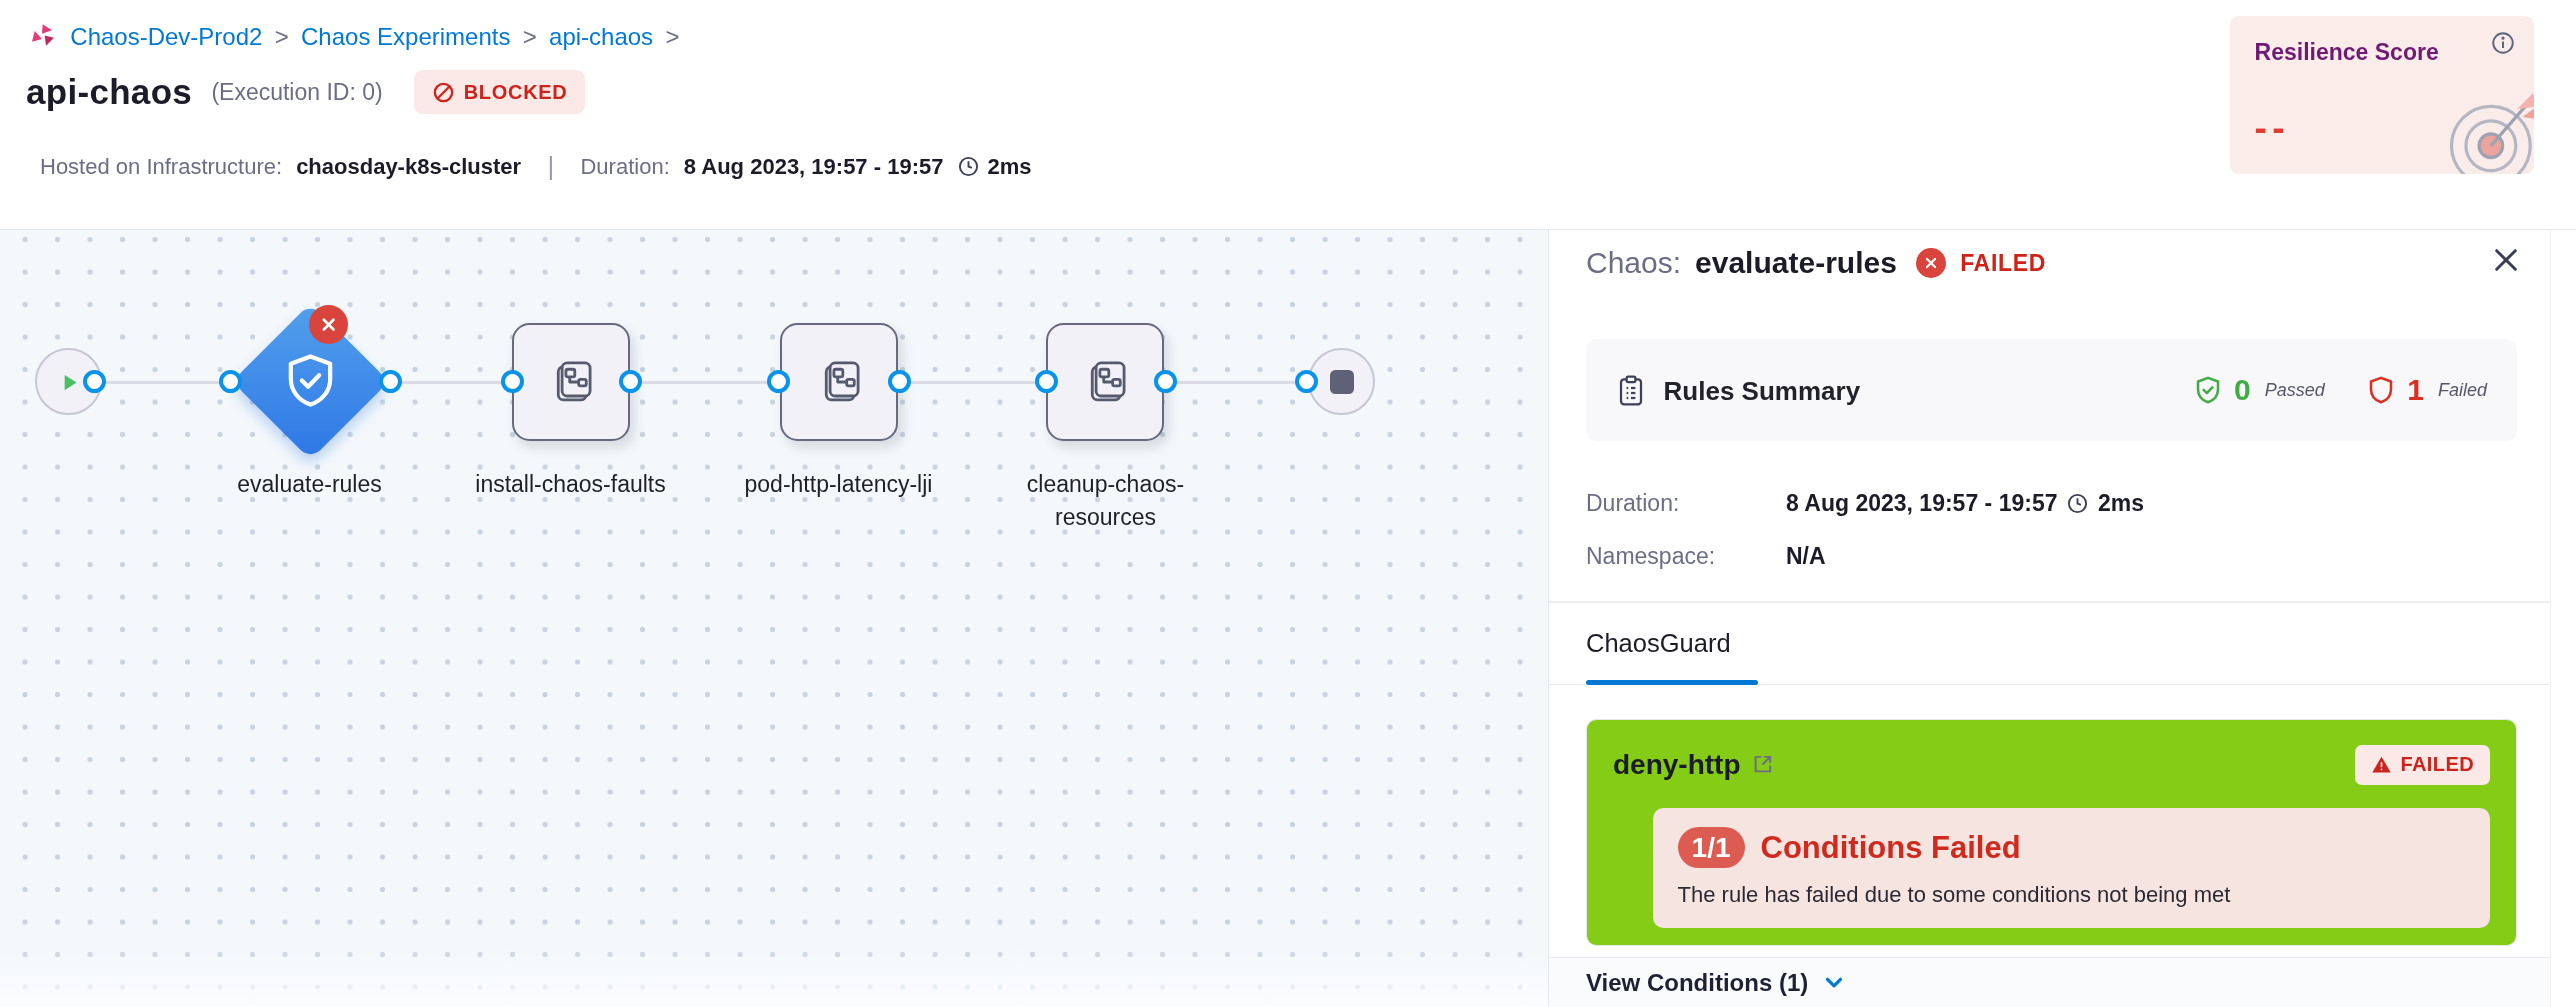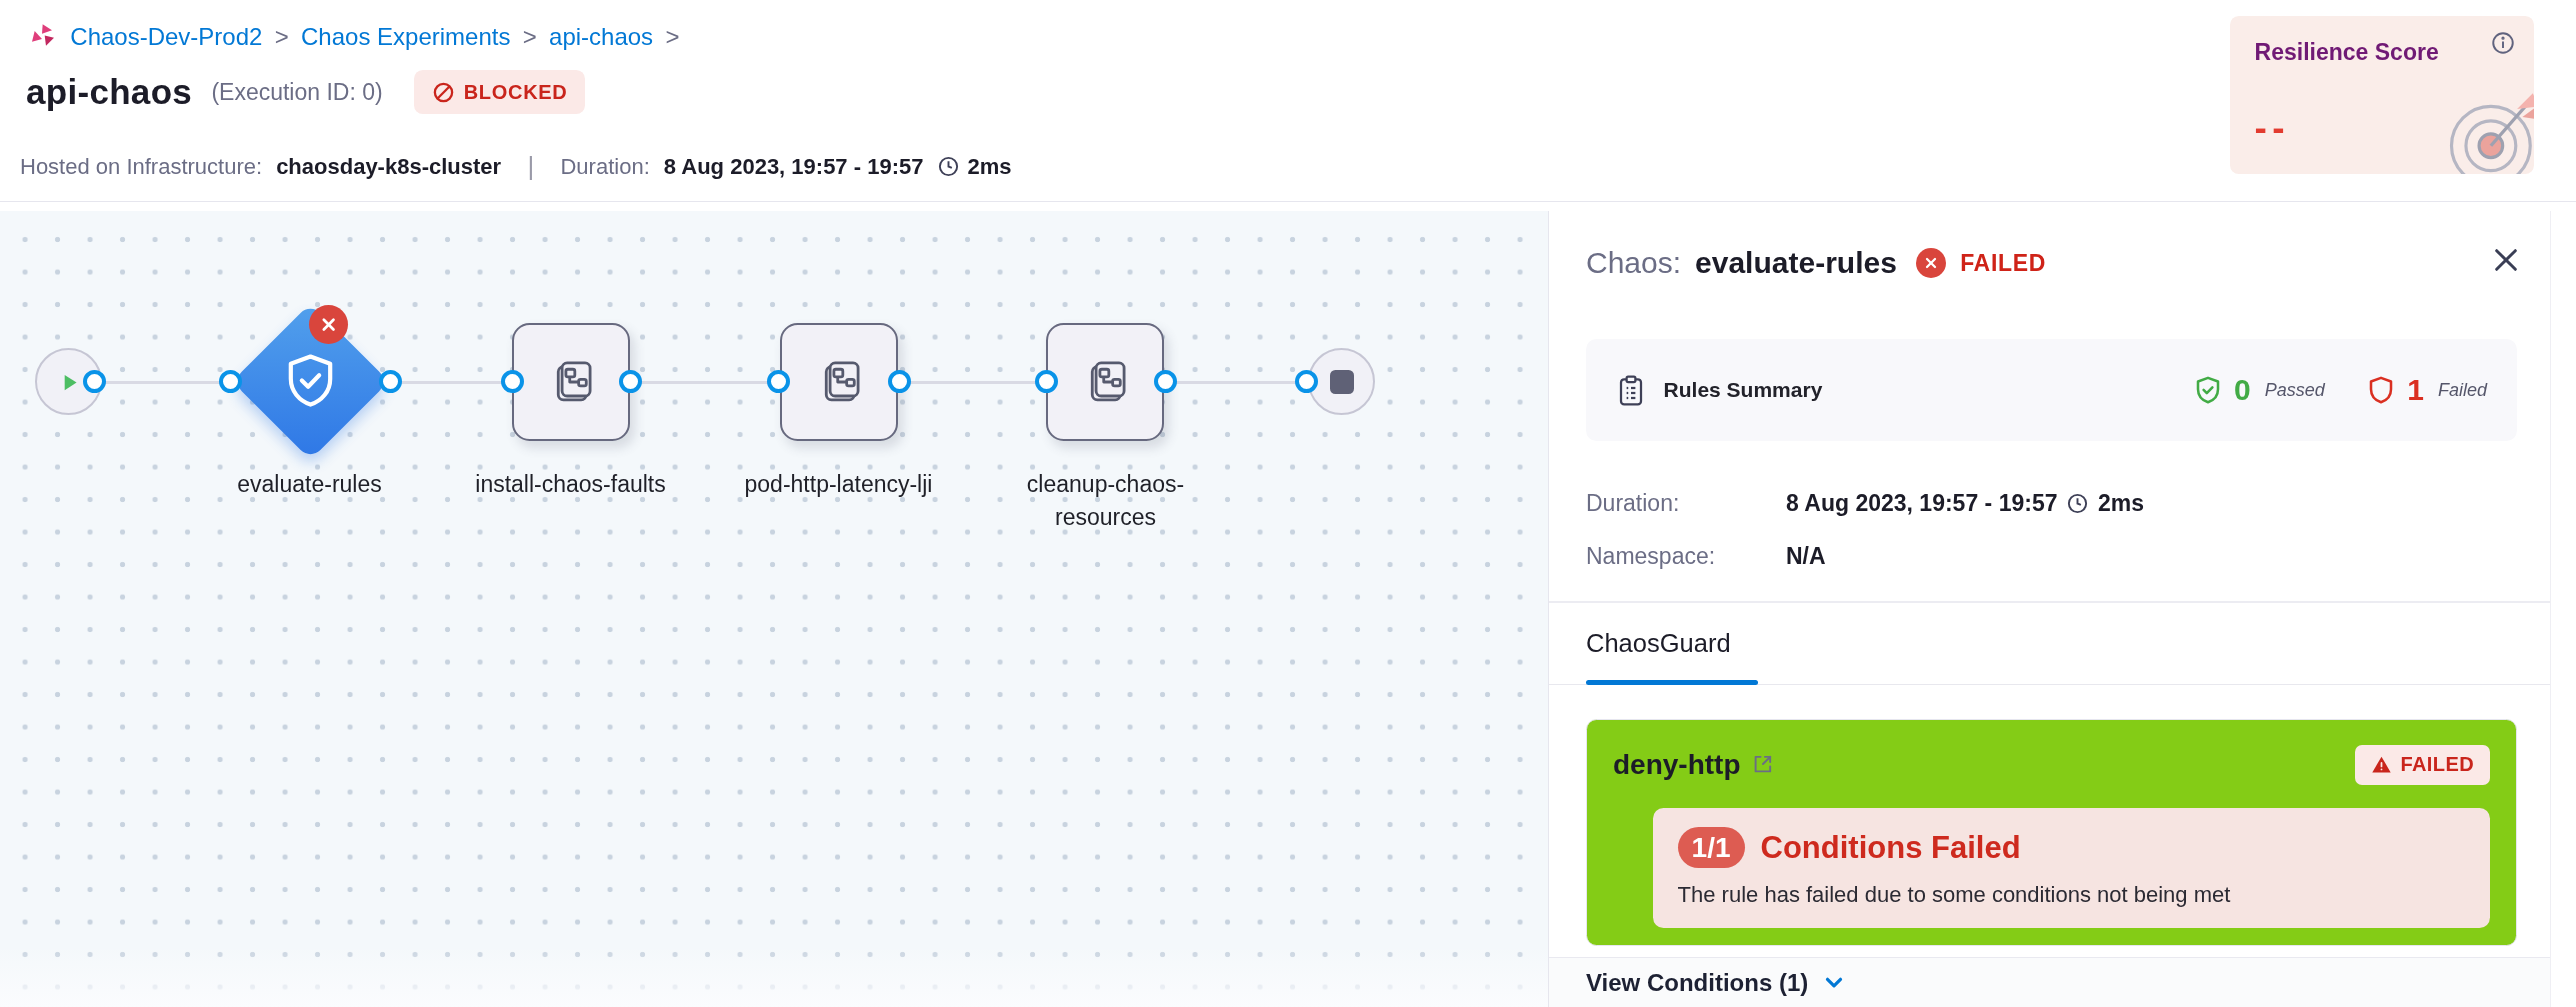--- a/index.html
+++ b/index.html
@@ -1,30 +1,30 @@
 <!DOCTYPE html>
 <html style="font-size:14px"><head>
 <meta charset="utf-8">
 <style>
   * { margin:0; padding:0; box-sizing:border-box; }
   html,body { width:2576px; height:1008px; }
   body { font-family:"Liberation Sans","DejaVu Sans",sans-serif; background:#fff; color:#22222A; }
   .app { position:relative; width:2576px; height:1008px; overflow:hidden; background:#fff; }
 
   
-  .header { position:absolute; left:0; top:0; width:2576px; height:202px; background:#fff; border-bottom:1.8px solid #E6E6EE; z-index:10; }
+  .header { position:absolute; left:0; top:0; width:2576px; height:230px; background:#fff; border-bottom:1.8px solid #E6E6EE; z-index:10; }
   .breadcrumb { position:absolute; left:26px; top:21px; display:flex; align-items:center; gap:12.3px; font-size:24px; }
   .crumb { color:#0278D5; text-decoration:none; cursor:pointer; }
   .crumb-sep { color:#6B6D85; }
   .title-row { position:absolute; left:26px; top:70px; display:flex; align-items:center; gap:19.3px; }
   .page-title { font-size:35px; font-weight:bold; color:#1C1C28; letter-spacing:0.3px; }
   .exec-id { font-size:23px; color:#6B6D85; }
   .status-badge { display:flex; align-items:center; gap:8.8px; background:#FBE9E7; border-radius:8.8px; padding:10.5px 17.6px; margin-left:12.3px; }
   .status-badge span { color:#C9251C; font-weight:bold; font-size:20px; letter-spacing:0.7px; }
-  .meta-row { position:absolute; left:20px; top:151px; display:flex; align-items:center; gap:14px; font-size:22px; }
+  .meta-row { position:absolute; left:40px; top:151px; display:flex; align-items:center; gap:14px; font-size:22px; }
   .meta-label { color:#6B6D85; }
   .meta-value { color:#1C1C28; font-weight:bold; }
   .meta-sep { color:#9A9AA8; font-size:26px; margin:0 12.3px; font-weight:300; }
   .meta-elapsed { display:flex; align-items:center; gap:7px; font-weight:bold; color:#1C1C28; }
 
   
   .res-card { position:absolute; left:2230px; top:16px; width:304px; height:158px; background:#FAEDE9; border-radius:8.8px; padding:23px 24.6px; overflow:hidden; }
   .res-title { font-size:23px; font-weight:bold; color:#701a75; }
   .res-value { position:absolute; left:24.6px; top:91px; font-size:37px; font-weight:bold; color:#E23B2F; letter-spacing:5.3px; }
   .res-info { position:absolute; right:17.6px; top:14px; }
@@ -54,21 +54,21 @@
   .panel { position:absolute; left:1548px; top:0; width:1028px; height:797px; background:#fff; border-left:1.8px solid #E6E6EE; }
   .panel-gutter { position:absolute; right:0; top:0; width:26px; height:100%; background:#fff; border-left:0.9px solid #EFEFF4; }
   .step-header { position:absolute; left:37px; top:35px; display:flex; align-items:center; gap:14px; }
   .step-label { font-size:30px; color:#6B6D85; }
   .step-name { font-size:30px; font-weight:bold; color:#1C1C28; }
   .fail-chip { width:30px; height:30px; border-radius:50%; background:#D9453C; display:flex; align-items:center; justify-content:center; margin-left:5.3px; }
   .step-status { color:#CF2318; font-weight:bold; font-size:23px; letter-spacing:0.7px; }
   .close-btn { position:absolute; right:54px; top:33px; cursor:pointer; }
 
   .summary-card { position:absolute; left:37px; top:128px; width:931px; height:102px; background:#F8F8FB; border-radius:10.5px; display:flex; align-items:center; padding:0 30px; }
-  .summary-title { display:flex; align-items:center; gap:17.6px; font-size:21px; font-weight:bold; color:#22222A; }
+  .summary-title { display:flex; align-items:flex-end; gap:17.6px; font-size:26px; font-weight:bold; color:#22222A; }
   .summary-stats { margin-left:auto; display:flex; align-items:center; gap:40px; }
   .stat { display:flex; align-items:center; gap:10.5px; }
   .stat-num-pass { font-size:30px; font-weight:bold; color:#42AB45; }
   .stat-num-fail { font-size:30px; font-weight:bold; color:#DA2F21; }
   .stat-label { font-size:18px; color:#55566A; margin-left:3.5px;font-style:italic; }
 
   .detail-row { position:absolute; left:37px; display:flex; align-items:flex-start; font-size:23px; }
   .detail-label { width:200px; color:#6B6D85; }
   .detail-value { color:#1C1C28; font-weight:bold; display:flex; align-items:center; gap:8.8px; }
   .divider { position:absolute; left:0; top:390px; width:100%; height:1.8px; background:#ECECF2; }

